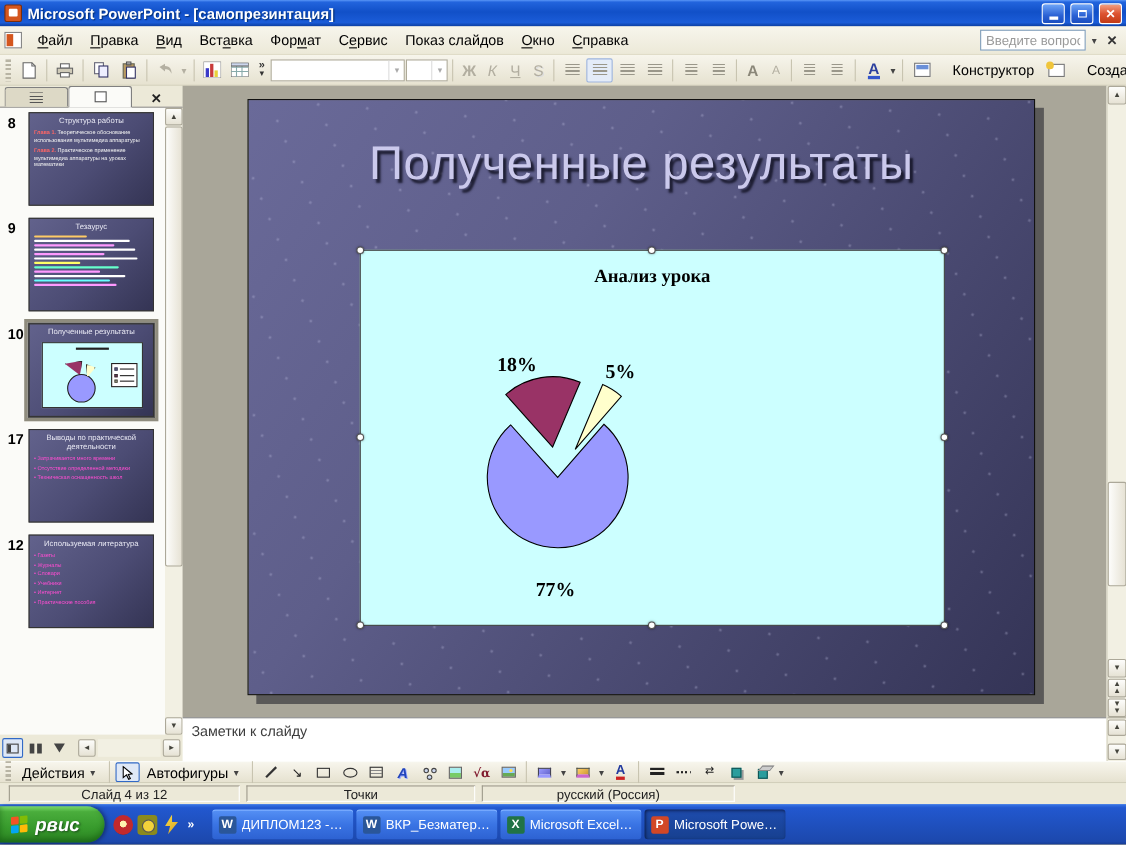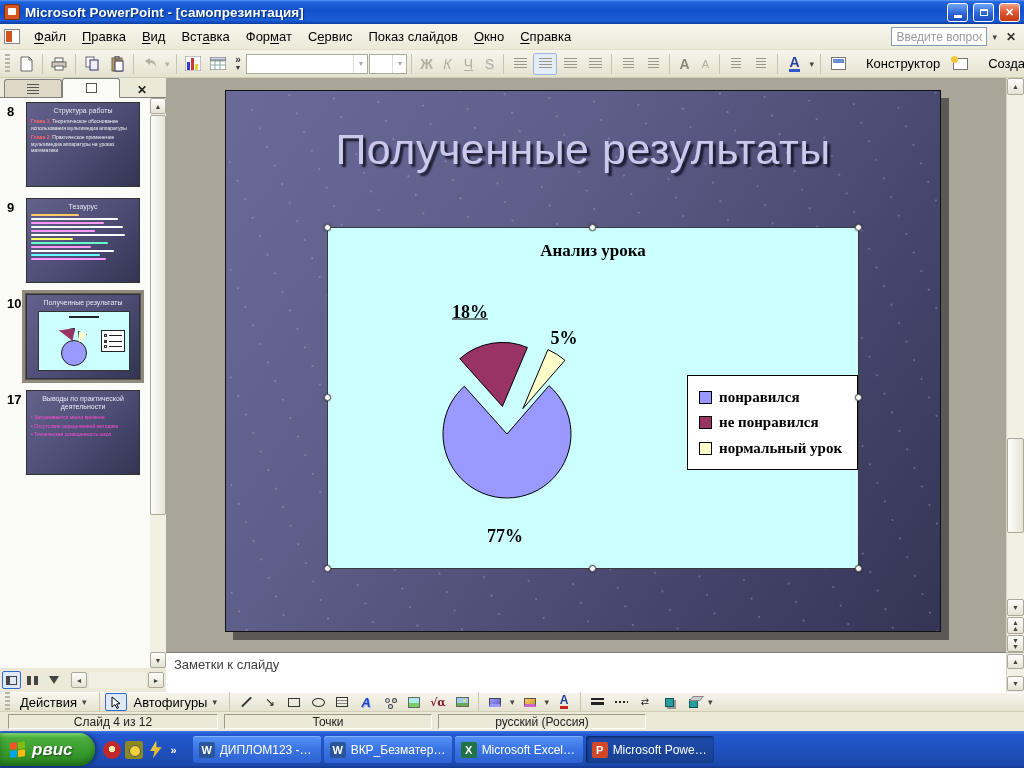--- a/index.html
+++ b/index.html
@@ -178,21 +178,21 @@
   .dstyle{width:13px;height:2px;background:repeating-linear-gradient(90deg,#222 0 2px,transparent 2px 4px);}
   .astyle{font-size:10px;color:#222;line-height:10px;}
   .shadow-ico{width:9px;height:9px;background:#2a9d9d;border:1px solid #155;box-shadow:2px 2px 0 #999;}
   .cube-ico{width:9px;height:9px;background:#2a9d9d;border:1px solid #155;position:relative;margin-top:3px;}
   .cube-ico::before{content:"";position:absolute;left:1px;top:-4px;width:9px;height:3px;background:#ccc;border:1px solid #888;transform:skewX(-40deg);}
 
   
   .statusbar{position:absolute;left:0;top:712px;width:1024px;height:19px;background:#ece9d8;display:flex;align-items:center;gap:6px;padding:0 8px;}
   .st-cell{height:15px;display:flex;align-items:center;justify-content:center;font-size:12px;color:#222;
     border:1px solid;border-color:#9d9a8b #fff #fff #9d9a8b;padding:0 10px;}
-  .st-cell:nth-child(1){width:210px;} .st-cell:nth-child(2){width:208px;} .st-cell:nth-child(3){width:208px;}
+  .st-cell:nth-child(1){width:210px;} .st-cell:nth-child(2){width:208px;} .st-cell:nth-child(3){width:230px;}
 
   
   .taskbar{position:absolute;left:0;top:731px;width:1024px;height:37px;display:flex;align-items:center;
     background:linear-gradient(180deg,#3a77e8 0%,#2258cf 9%,#1c48ad 92%,#153a90 100%);}
   .startbtn{height:33px;margin:2px 0;padding:0 22px 0 10px;border-radius:0 16px 16px 0;display:flex;align-items:center;gap:6px;
     background:linear-gradient(180deg,#7ede6e 0%,#4aad3c 15%,#379a2c 60%,#2c8423 100%);
     box-shadow:inset 0 -3px 6px rgba(0,60,0,.4),2px 0 4px rgba(0,0,0,.4);}
   .winflag{width:16px;height:16px;display:grid;grid-template-columns:7px 7px;grid-template-rows:7px 7px;gap:1px;transform:skewY(-6deg);}
   .winflag i{border-radius:1px;}
   .wf1{background:#f35325;} .wf2{background:#81bc06;} .wf3{background:#05a6f0;} .wf4{background:#ffba08;}
@@ -463,20 +463,36 @@
               <div class="mini-slide">
                 <div class="mini-title">Выводы по практической деятельности</div>
                 <div class="mini-body">
                   <div class="mini-pink">• Затрачивается много времени</div>
                   <div class="mini-pink">• Отсутствие определенной методики</div>
                   <div class="mini-pink">• Техническая оснащенность школ</div>
                 </div>
               </div>
             </div>
           </div>
+          <div class="thumb-row">
+            <div class="thumb-num">12</div>
+            <div class="thumb-frame">
+              <div class="mini-slide">
+                <div class="mini-title">Используемая литература</div>
+                <div class="mini-body">
+                  <div class="mini-pink">• Газеты</div>
+                  <div class="mini-pink">• Журналы</div>
+                  <div class="mini-pink">• Словари</div>
+                  <div class="mini-pink">• Учебники</div>
+                  <div class="mini-pink">• Интернет</div>
+                  <div class="mini-pink">• Практические пособия</div>
+                </div>
+              </div>
+            </div>
+          </div>
         </div>
       <div class="lscroll">
         <div class="sbtn sb-up">
             <span>▲</span>
           </div>
         <div class="sthumb"></div>
         <div class="sbtn sb-dn">
             <span>▼</span>
           </div>
       </div>
@@ -505,44 +521,30 @@
         <div class="slide">
           <div class="dots"></div>
           <div class="slide-title">Полученные результаты</div>
           <div class="chart-box" id="chart-box">
             <div class="chart-title">Анализ урока</div>
             <svg id="pie" width="532" height="342" viewBox="0 0 532 342" style="position:absolute;left:0;top:0;">
                 <path d="M 179.0 206.0 L 221.0 157.7 A 64 64 0 1 1 136.3 158.3 Z" fill="#9999ff" stroke="#000"></path>
                 <path d="M 174.4 178.4 L 131.8 130.7 A 64 64 0 0 1 199.4 119.5 Z" fill="#993366" stroke="#000"></path>
                 <path d="M 194.9 180.6 L 219.9 121.6 A 64 64 0 0 1 236.9 132.3 Z" fill="#ffffcc" stroke="#000"></path>
               </svg>
-            <div class="legend" id="legend">
-                <div class="lg-row">
-                  <span class="lg-sw" style="background: rgb(153, 153, 255);"></span>
-                  <span class="lg-txt">понравился</span>
-                </div>
-                <div class="lg-row">
-                  <span class="lg-sw" style="background: rgb(153, 51, 102);"></span>
-                  <span class="lg-txt">не понравился</span>
-                </div>
-                <div class="lg-row">
-                  <span class="lg-sw" style="background: rgb(255, 255, 204);"></span>
-                  <span class="lg-txt">нормальный урок</span>
-                </div>
-              </div>
             <div class="handle h-tl"></div>
             <div class="handle h-tc"></div>
             <div class="handle h-tr"></div>
             <div class="handle h-ml"></div>
             <div class="handle h-mr"></div>
             <div class="handle h-bl"></div>
             <div class="handle h-bc"></div>
             <div class="handle h-br"></div>
           <div class="pie-label" style="left: 177px; top: 308px; text-align: center;">77%</div>
-              <div class="pie-label" style="left: 142px; top: 84px; text-decoration: underline;">18%</div>
+              <div class="pie-label" style="left: 142px; top: 104px;">18%</div>
               <div class="pie-label" style="left: 236px; top: 110px;">5%</div>
             </div>
         </div>
       </div>
       <div class="notes">
         <span>Заметки к слайду</span>
       </div>
     </div>
 
     <div class="rightscroll">

